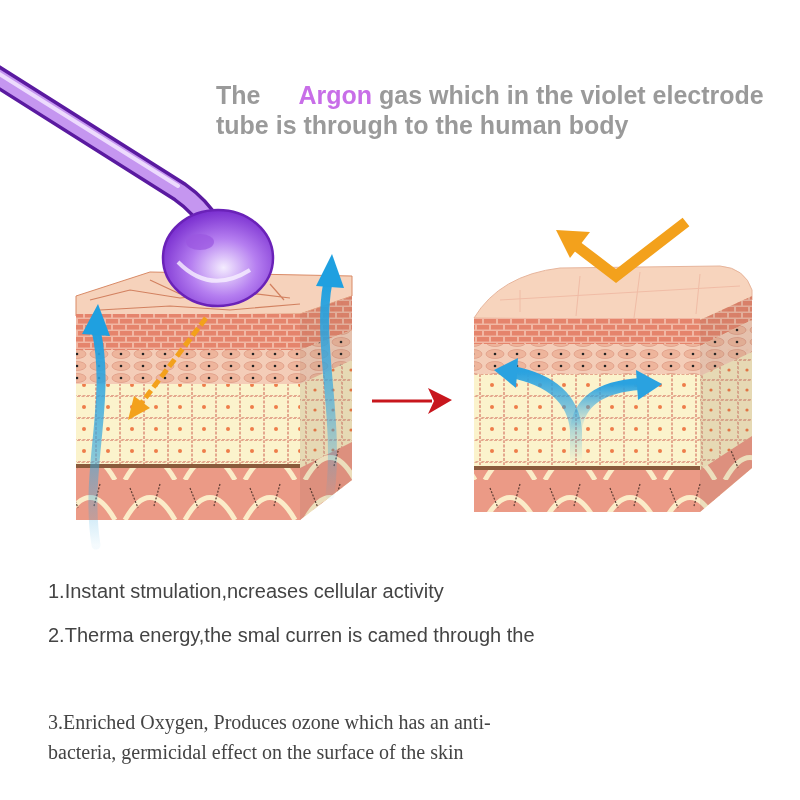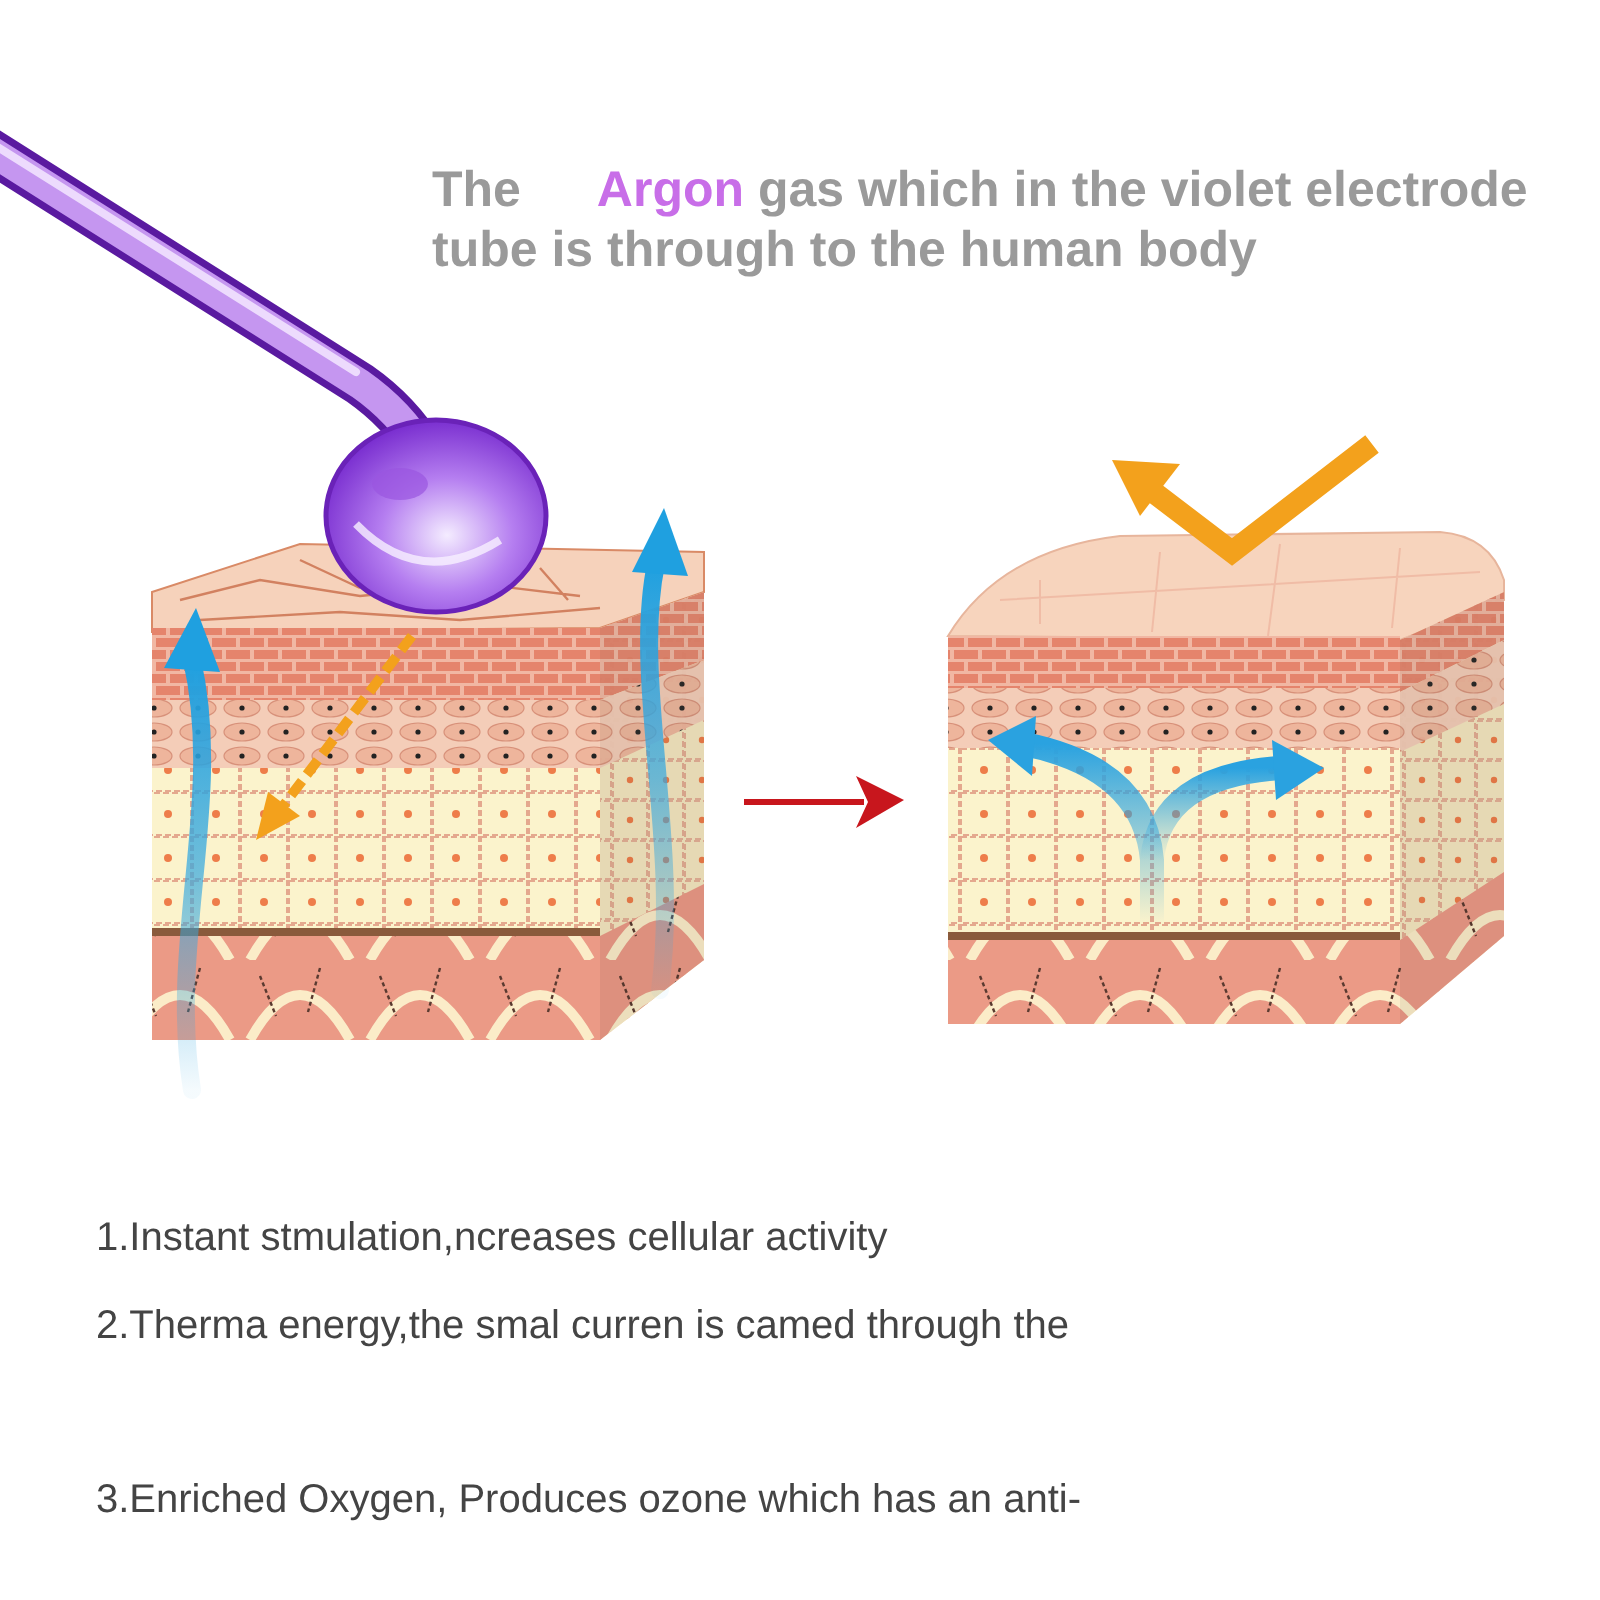--- a/index.html
+++ b/index.html
@@ -6,25 +6,25 @@
     body { width: 800px; height: 800px; position: relative; overflow: hidden; font-family: "Liberation Sans", sans-serif; }
     .headline {
       position: absolute; left: 216px; top: 80px; width: 570px;
       font-weight: bold; font-size: 25px; line-height: 30px; color: #9a9a9a;
       font-family: "Liberation Sans", sans-serif;
     }
     .headline .accent { color: #c86ee8; margin-left: 31px; }
     .illus { position: absolute; left: 0; top: 0; }
     .point {
       position: absolute; left: 48px; font-size: 20px; line-height: 30px; color: #444444;
-      font-family: "Liberation Sans", sans-serif; white-space: nowrap; margin-top: 28px;
+      font-family: "Liberation Sans", sans-serif; white-space: nowrap;
     }
     .p1 { top: 576px; }
     .p2 { top: 620px; }
-    .p3 { top: 707px; }
+    .p3 { top: 707px; font-family: Liberation Serif, serif; }
   </style>
 </head>
 <body>
 
 <div class="headline">
   <div><span>The </span><span class="accent">Argon</span><span> gas which in the violet electrode</span></div>
   <div>tube is through to the human body</div>
 </div>
 
 <svg class="illus" width="800" height="560" viewBox="0 0 800 560">
@@ -156,13 +156,14 @@
 </svg>
 
 <div class="point p1">
   <div>1.Instant stmulation,ncreases cellular activity</div>
 </div>
 <div class="point p2">
   <div>2.Therma energy,the smal curren is camed through the</div>
 </div>
 <div class="point p3">
   <div>3.Enriched Oxygen,  Produces ozone which has an anti-</div>
+  <div>bacteria,  germicidal effect on the surface of the skin</div>
 </div>
 
 </body></html>

